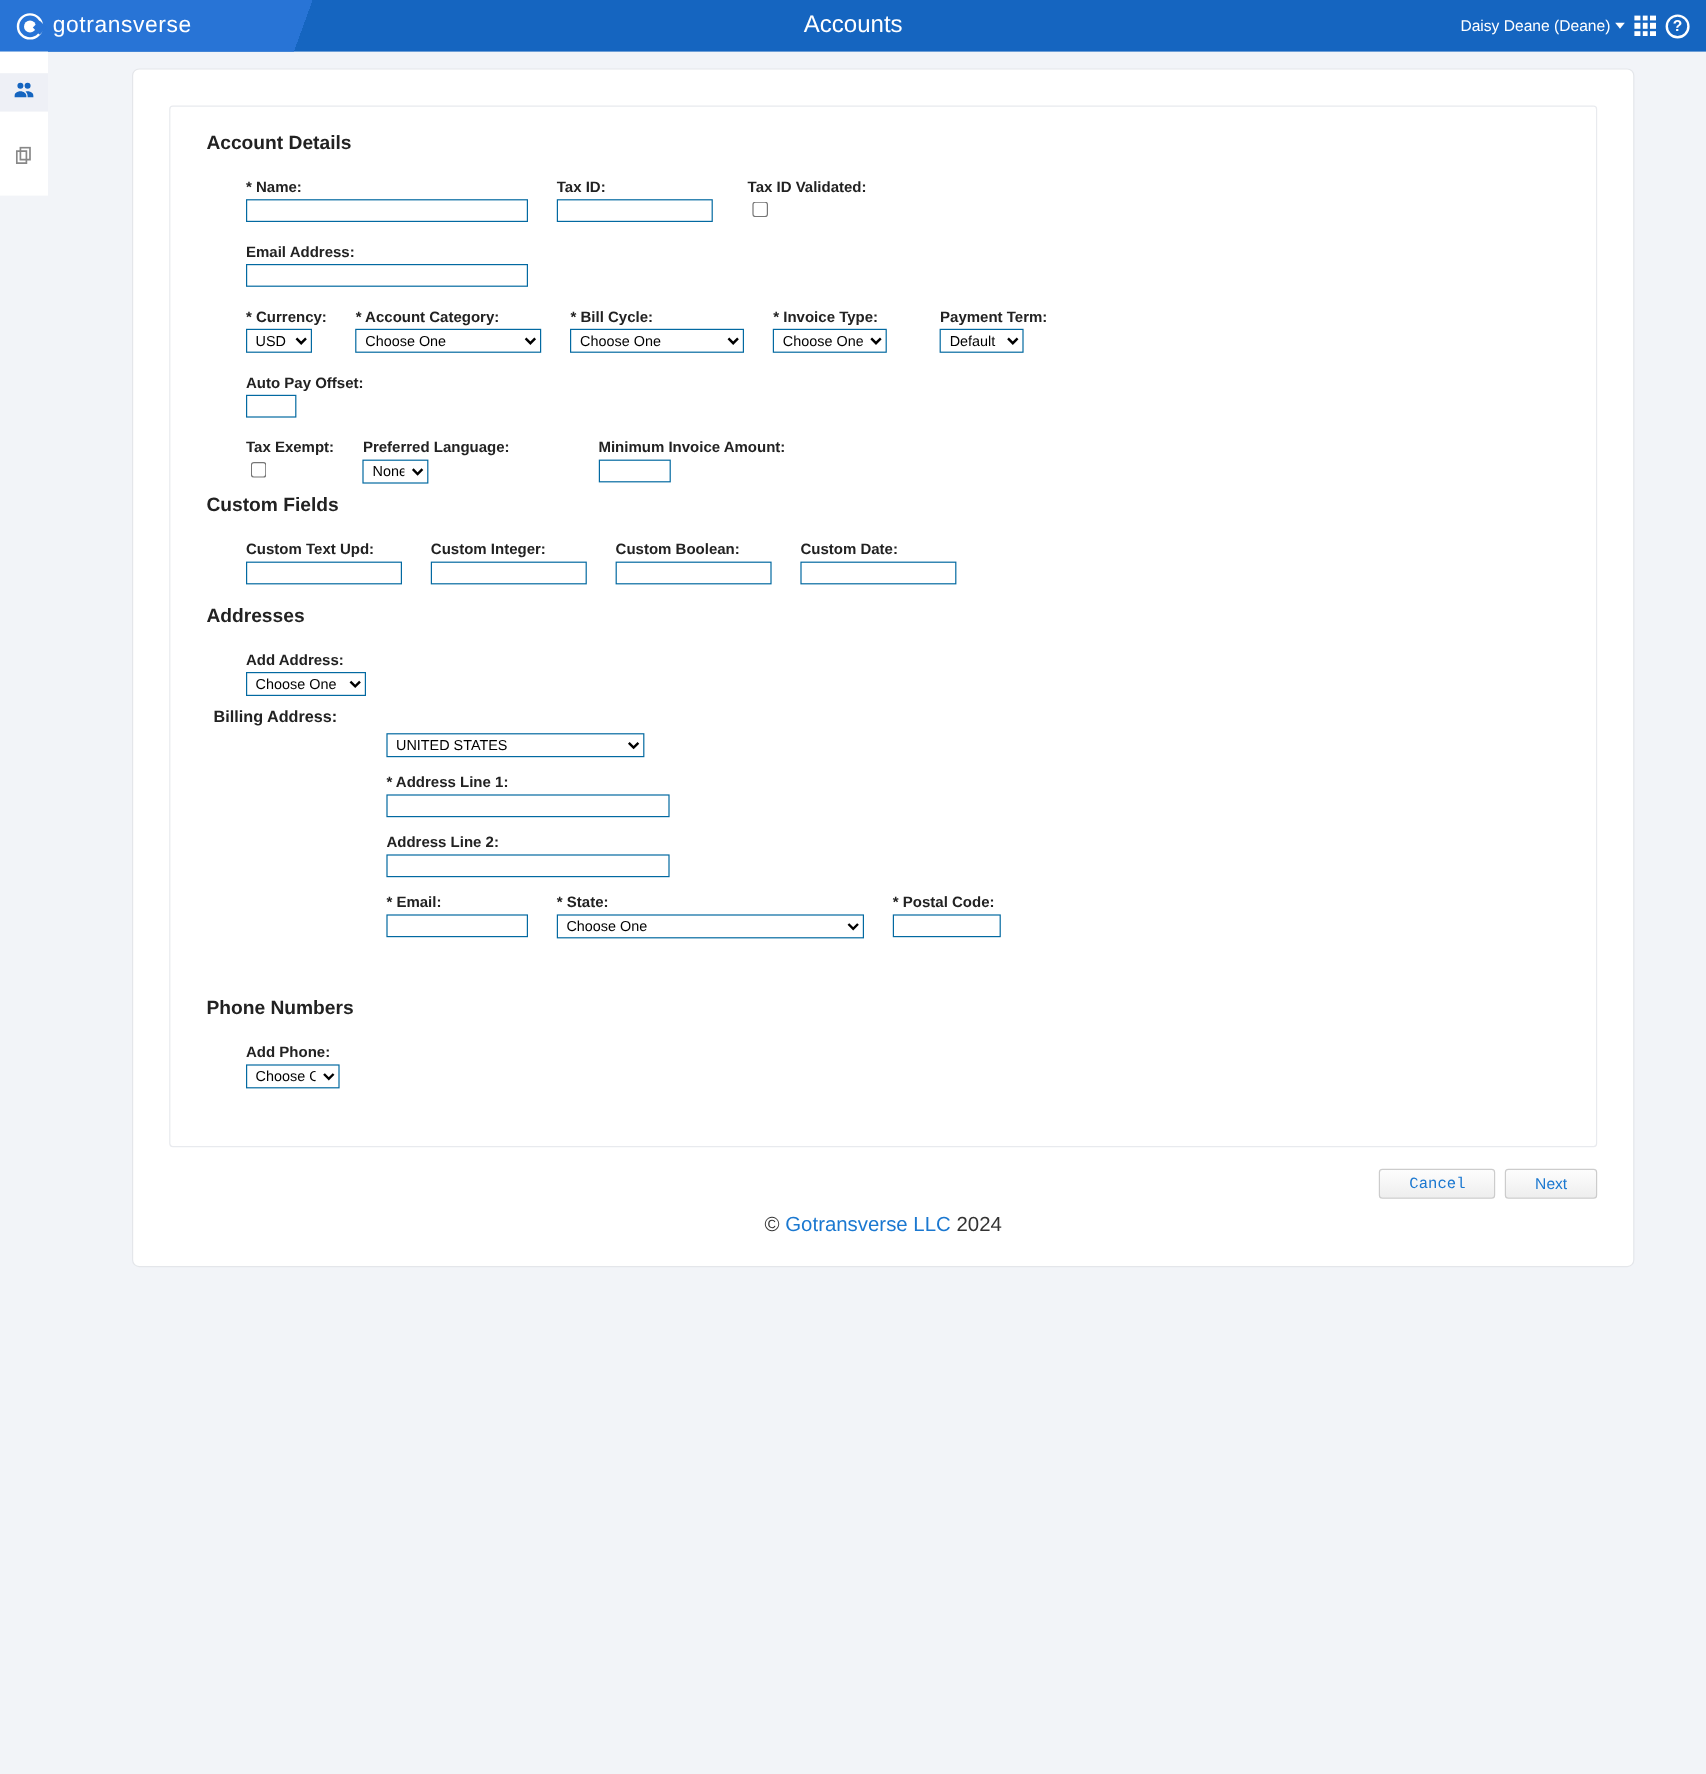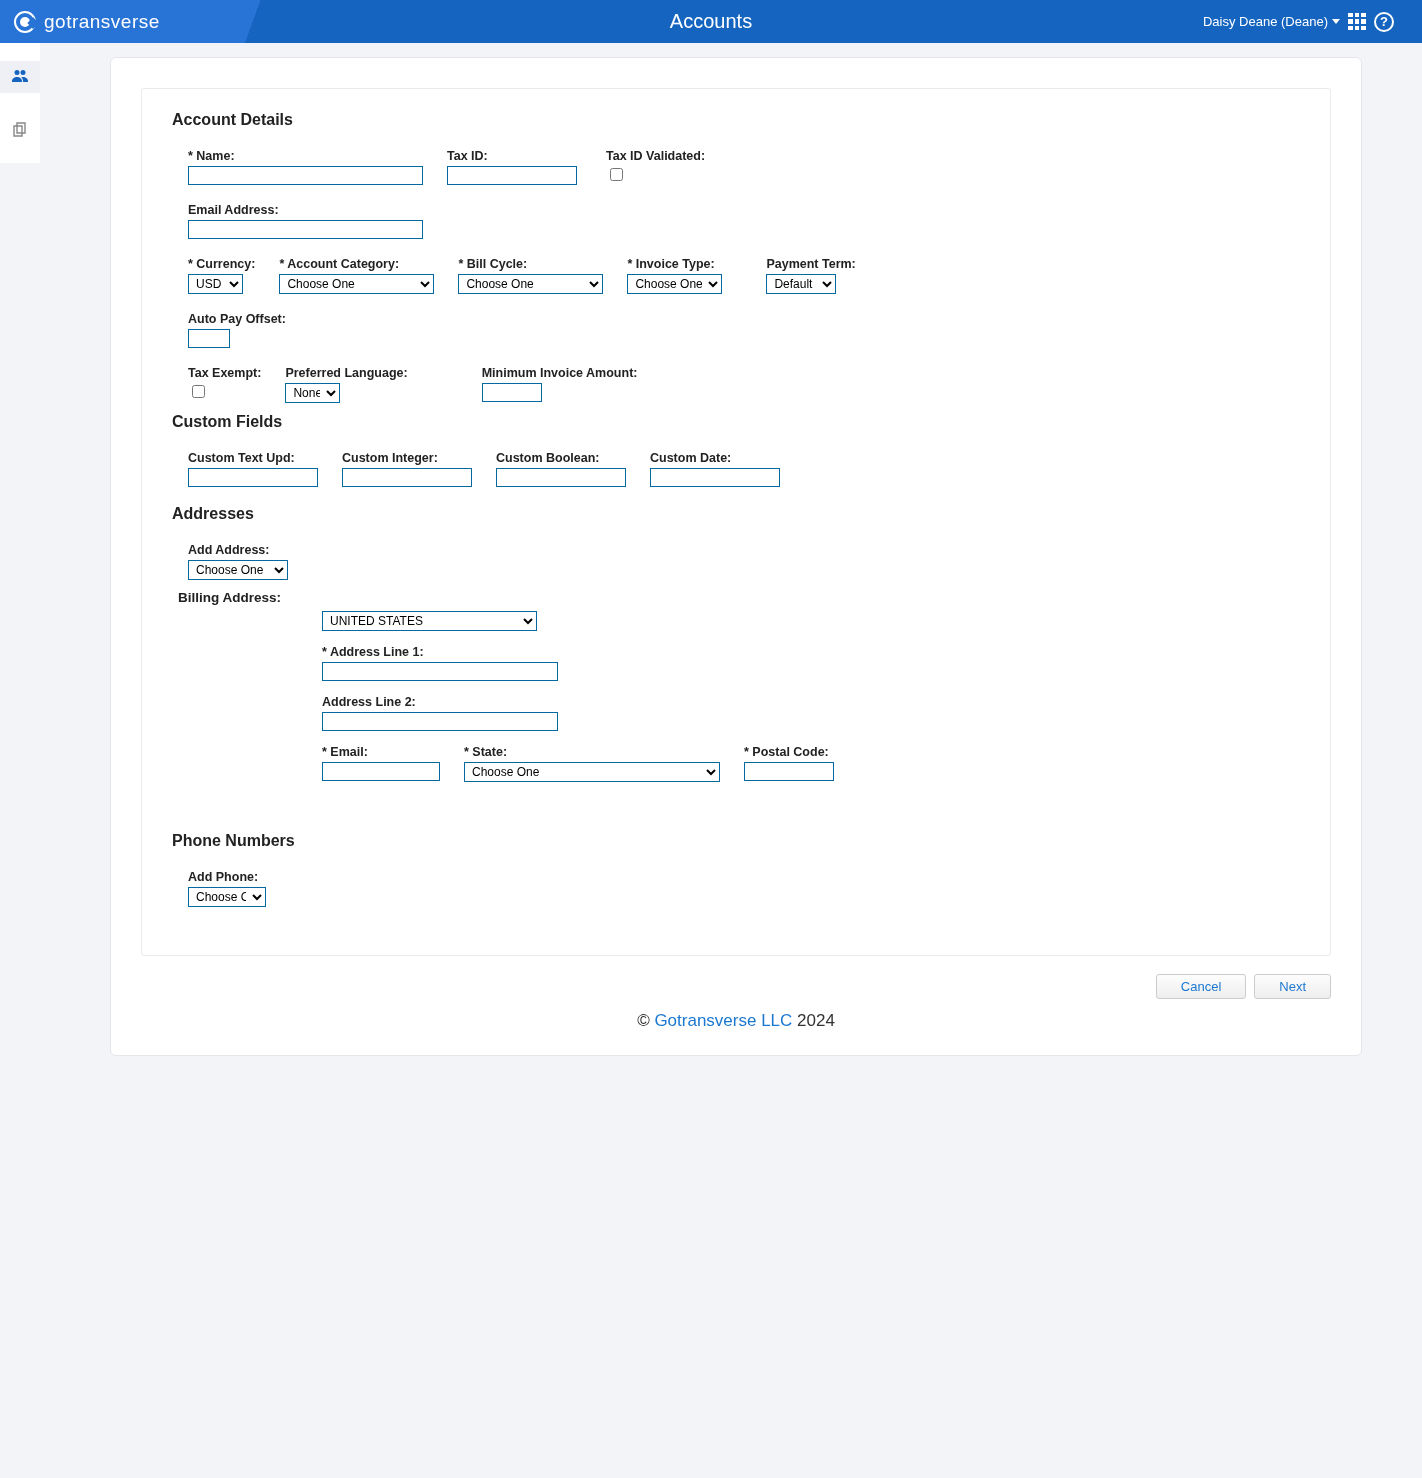--- a/index.html
+++ b/index.html
@@ -63,21 +63,21 @@
     left: 50%;
     transform: translateX(-50%);
     font-size: 20px;
     font-weight: 400;
   }
   .header-right {
     margin-left: auto;
     display: flex;
     align-items: center;
     gap: 8px;
-    padding-right: 28px;
+    padding-right: 14px;
   }
   .user-chip { font-size: 13px; display: flex; align-items: center; gap: 4px; cursor: pointer; }
   .caret-down {
     width: 0; height: 0;
     border-left: 4px solid transparent;
     border-right: 4px solid transparent;
     border-top: 5px solid #fff;
   }
   .apps-icon {
     width: 18px; height: 18px;
@@ -147,21 +147,21 @@
   }
   .section-title {
     font-size: 16px;
     font-weight: bold;
     margin: 6px 0 20px 0;
   }
   .field-row {
     display: flex;
     flex-wrap: wrap;
     gap: 20px 24px;
-    margin-left: 16px;
+    margin-left: 33px;
     margin-bottom: 18px;
   }
   .field {
     display: flex;
     flex-direction: column;
   }
   .field label {
     font-size: 12.5px;
     font-weight: bold;
     margin-bottom: 3px;
@@ -198,21 +198,21 @@
   }
   .btn {
     background: linear-gradient(#fdfdfd, #eeeeee);
     border: 1px solid #ccc;
     border-radius: 3px;
     padding: 4px 24px;
     font-size: 13px;
     cursor: pointer;
     min-width: 72px;
   }
-  .btn-cancel { color: #1b78d0; }
+  .btn-cancel { color: #1b78d0; font-family: Liberation Mono, monospace; }
   .btn-next { color: #1b78d0; font-weight: 500; }
   .footer {
     text-align: center;
     font-size: 17px;
     color: #333;
     margin-top: 12px;
   }
   .footer a { color: #1b78d0; text-decoration: none; }
 </style>
 </head>

